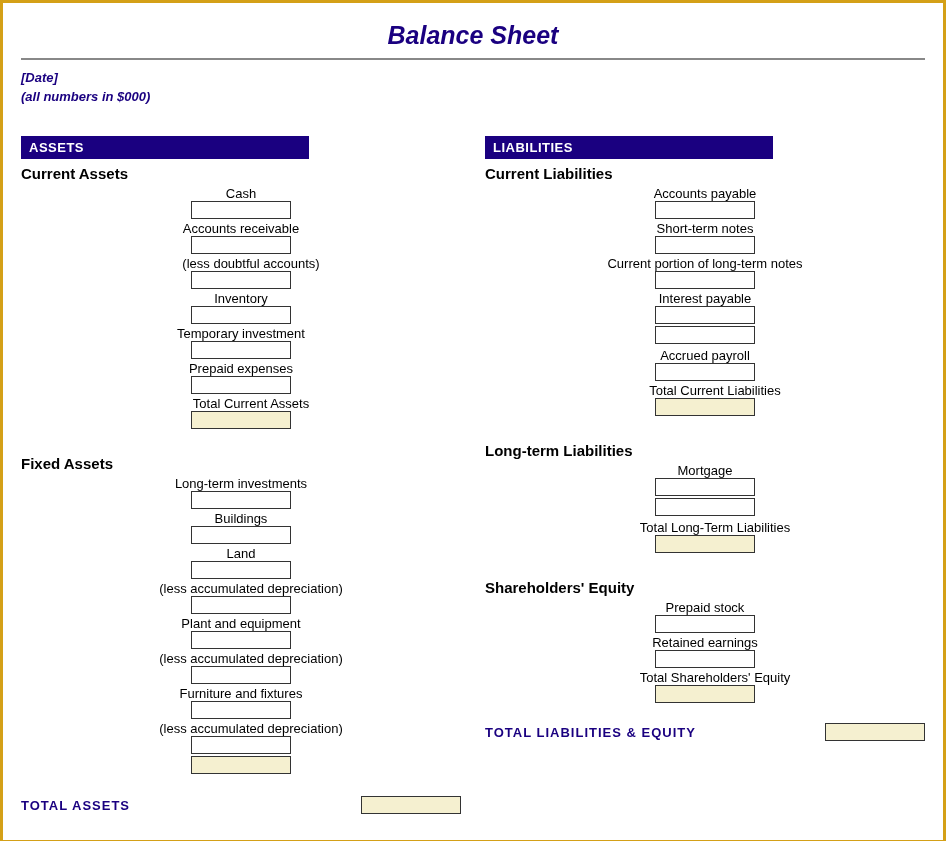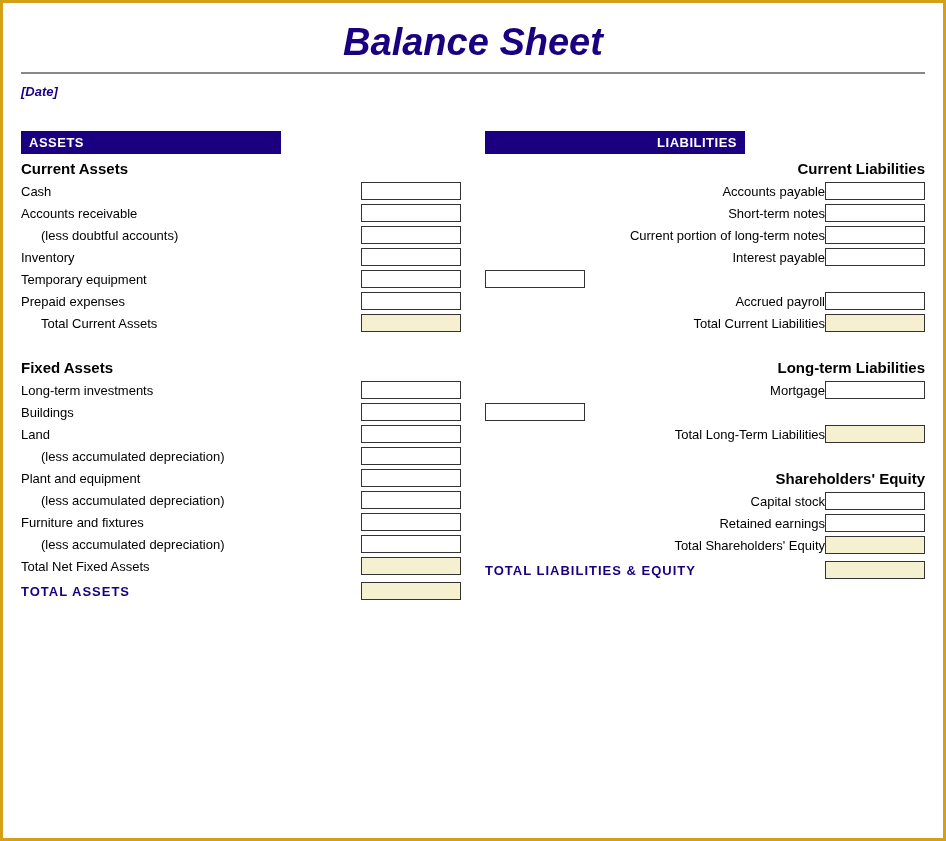--- a/index.html
+++ b/index.html
@@ -11,21 +11,21 @@
     }
     .page-wrapper {
       width: 946px;
       min-height: 841px;
       border: 3px solid #d4a017;
       padding: 18px 18px 24px 18px;
       position: relative;
     }
     .title {
       text-align: center;
-      font-size: 38px;
+      font-size: 25px;
       font-weight: bold;
       color: #1a0080;
       font-style: italic;
       padding-bottom: 8px;
       border-bottom: 2px solid #888;
       margin-bottom: 10px;
     }
     .subtitle {
       font-size: 13px;
       color: #1a0080;
@@ -36,44 +36,45 @@
     .spacer { height: 28px; }
     .two-col {
       display: flex;
       gap: 0;
       width: 100%;
     }
     .col {
       flex: 1;
       padding-right: 12px;
     }
-    .col:last-child { padding-right: 0; padding-left: 12px; text-align: right; }
+    .col:last-child { padding-right: 0; padding-left: 12px; }
 
     .section-header {
       background: #1a0080;
       color: #fff;
       font-weight: bold;
       font-size: 13px;
       padding: 4px 8px;
-      width: 260px;
+      width: 288px;
       margin-bottom: 6px;
       letter-spacing: 0.5px;
     }
     .section-title {
       font-size: 15px;
       font-weight: bold;
       color: #000;
       margin: 6px 0 4px 0;
     }
     .row {
       display: flex;
       align-items: center;
       justify-content: space-between;
       margin-bottom: 2px;
       min-height: 20px;
+      flex-direction: column;
     }
     .row-label {
       flex: 1;
       font-size: 13px;
       color: #000;
     }
     .row-label.indented { padding-left: 20px; }
     .row-label.bold { font-weight: bold; }
     .input-box {
       width: 100px;
@@ -85,41 +86,44 @@
     .input-box.total {
       background: #f5f0d0;
     }
     .total-row .row-label { font-weight: normal; }
     .section-gap { height: 18px; }
 
     .bottom-total-row {
       display: flex;
       align-items: center;
       justify-content: space-between;
-      margin-top: 4px;
+      margin-top: 18px;
       min-height: 22px;
     }
     .bottom-label {
       font-size: 13px;
       font-weight: bold;
       font-variant: small-caps;
       letter-spacing: 1px;
       color: #1a0080;
     }
   </style>
 </head>
 <body>
 
 <div class="page-wrapper">
 
   <div class="title">Balance Sheet</div>
 
   <div class="subtitle">
     <span>[Date]</span>
   </div>
+  <div class="subtitle">
+    <span>(all numbers in $000)</span>
+  </div>
 
   <div class="spacer"></div>
 
   <div class="two-col">
 
     <div class="col">
 
       <div class="section-header">ASSETS</div>
 
       <div class="section-title">Current Assets</div>
@@ -134,21 +138,21 @@
       </div>
       <div class="row">
         <span class="row-label indented">(less doubtful accounts)</span>
         <div class="input-box"></div>
       </div>
       <div class="row">
         <span class="row-label">Inventory</span>
         <div class="input-box"></div>
       </div>
       <div class="row">
-        <span class="row-label">Temporary equipment</span>
+        <span class="row-label">Temporary investment</span>
         <div class="input-box"></div>
       </div>
       <div class="row">
         <span class="row-label">Prepaid expenses</span>
         <div class="input-box"></div>
       </div>
       <div class="row total-row">
         <span class="row-label bold indented">Total Current Assets</span>
         <div class="input-box total"></div>
       </div>
@@ -183,21 +187,20 @@
       </div>
       <div class="row">
         <span class="row-label">Furniture and fixtures</span>
         <div class="input-box"></div>
       </div>
       <div class="row">
         <span class="row-label indented">(less accumulated depreciation)</span>
         <div class="input-box"></div>
       </div>
       <div class="row total-row">
-        <span class="row-label bold">Total Net Fixed Assets</span>
         <div class="input-box total"></div>
       </div>
 
       <div class="bottom-total-row">
         <span class="bottom-label">TOTAL ASSETS</span>
         <div class="input-box total"></div>
       </div>
 
     </div>
 
@@ -249,21 +252,21 @@
       <div class="row total-row">
         <span class="row-label bold indented">Total Long-Term Liabilities</span>
         <div class="input-box total"></div>
       </div>
 
       <div class="section-gap"></div>
 
       <div class="section-title">Shareholders' Equity</div>
 
       <div class="row">
-        <span class="row-label">Capital stock</span>
+        <span class="row-label">Prepaid stock</span>
         <div class="input-box"></div>
       </div>
       <div class="row">
         <span class="row-label">Retained earnings</span>
         <div class="input-box"></div>
       </div>
       <div class="row total-row">
         <span class="row-label bold indented">Total Shareholders' Equity</span>
         <div class="input-box total"></div>
       </div>

